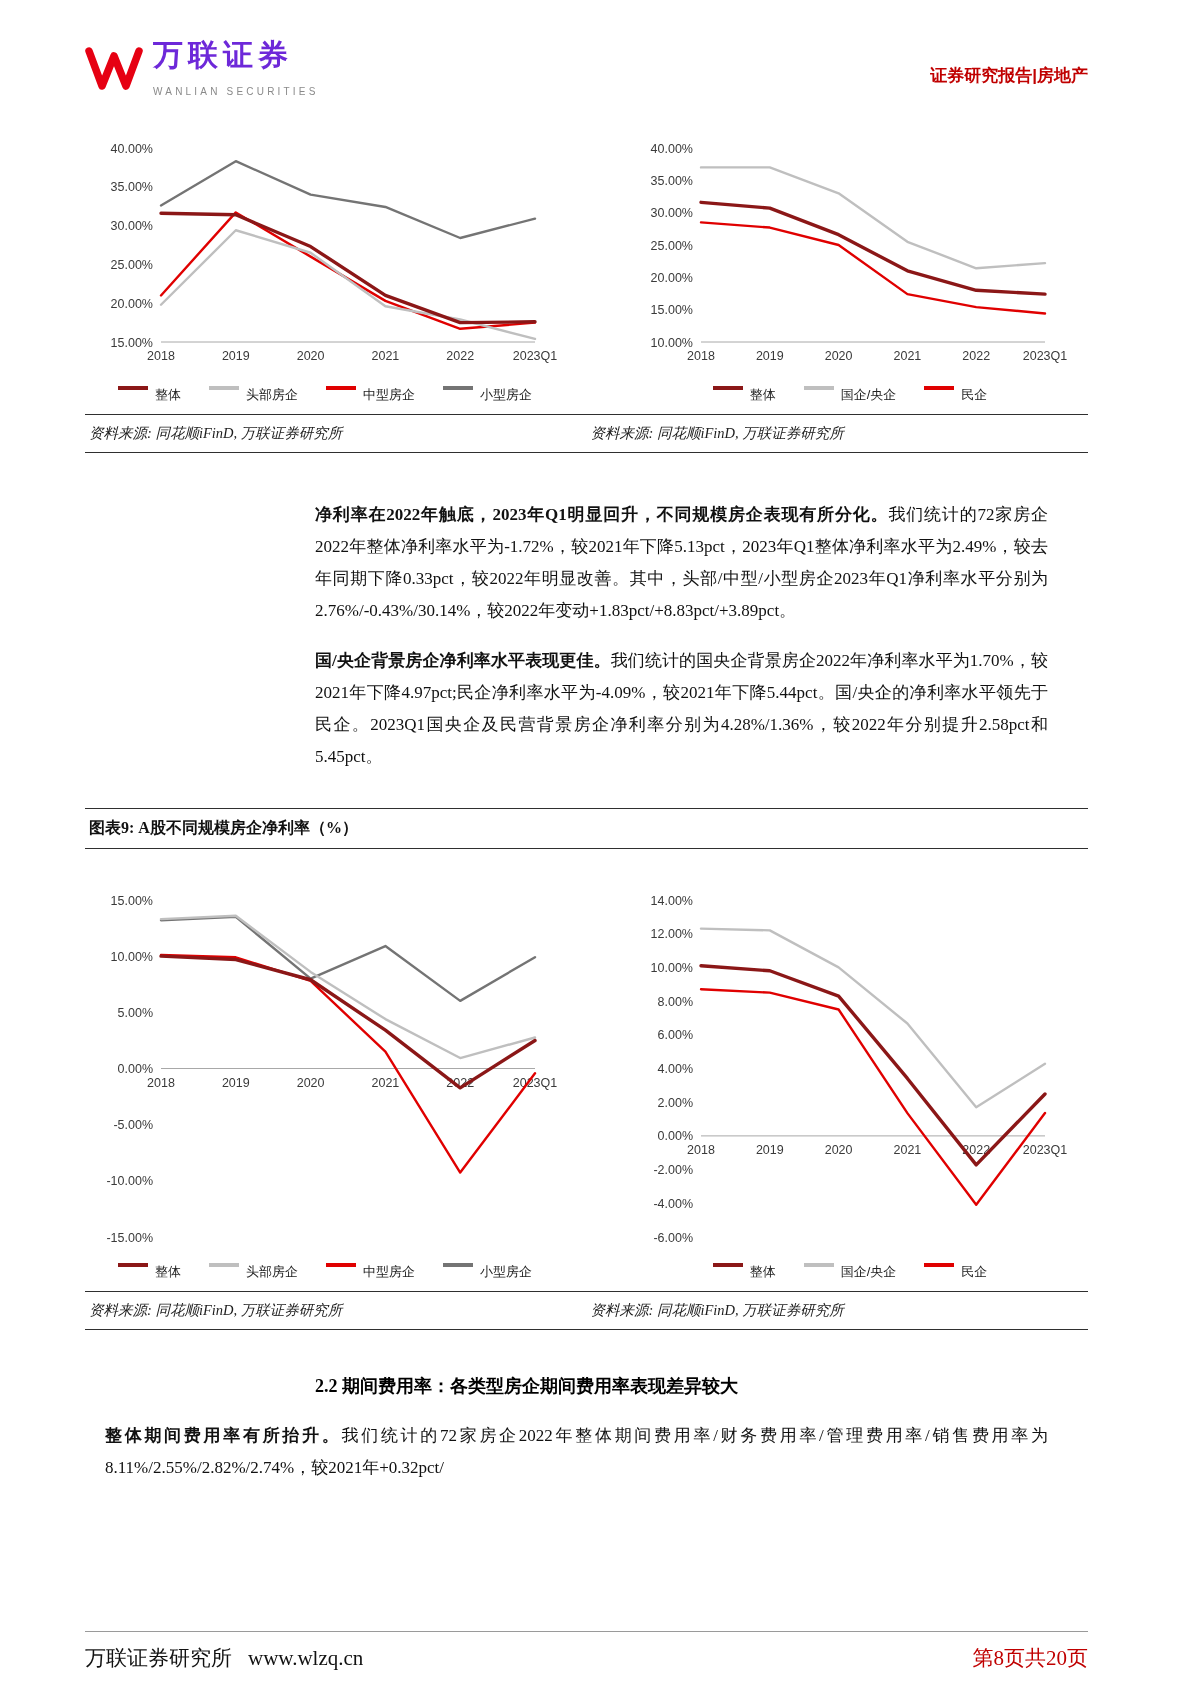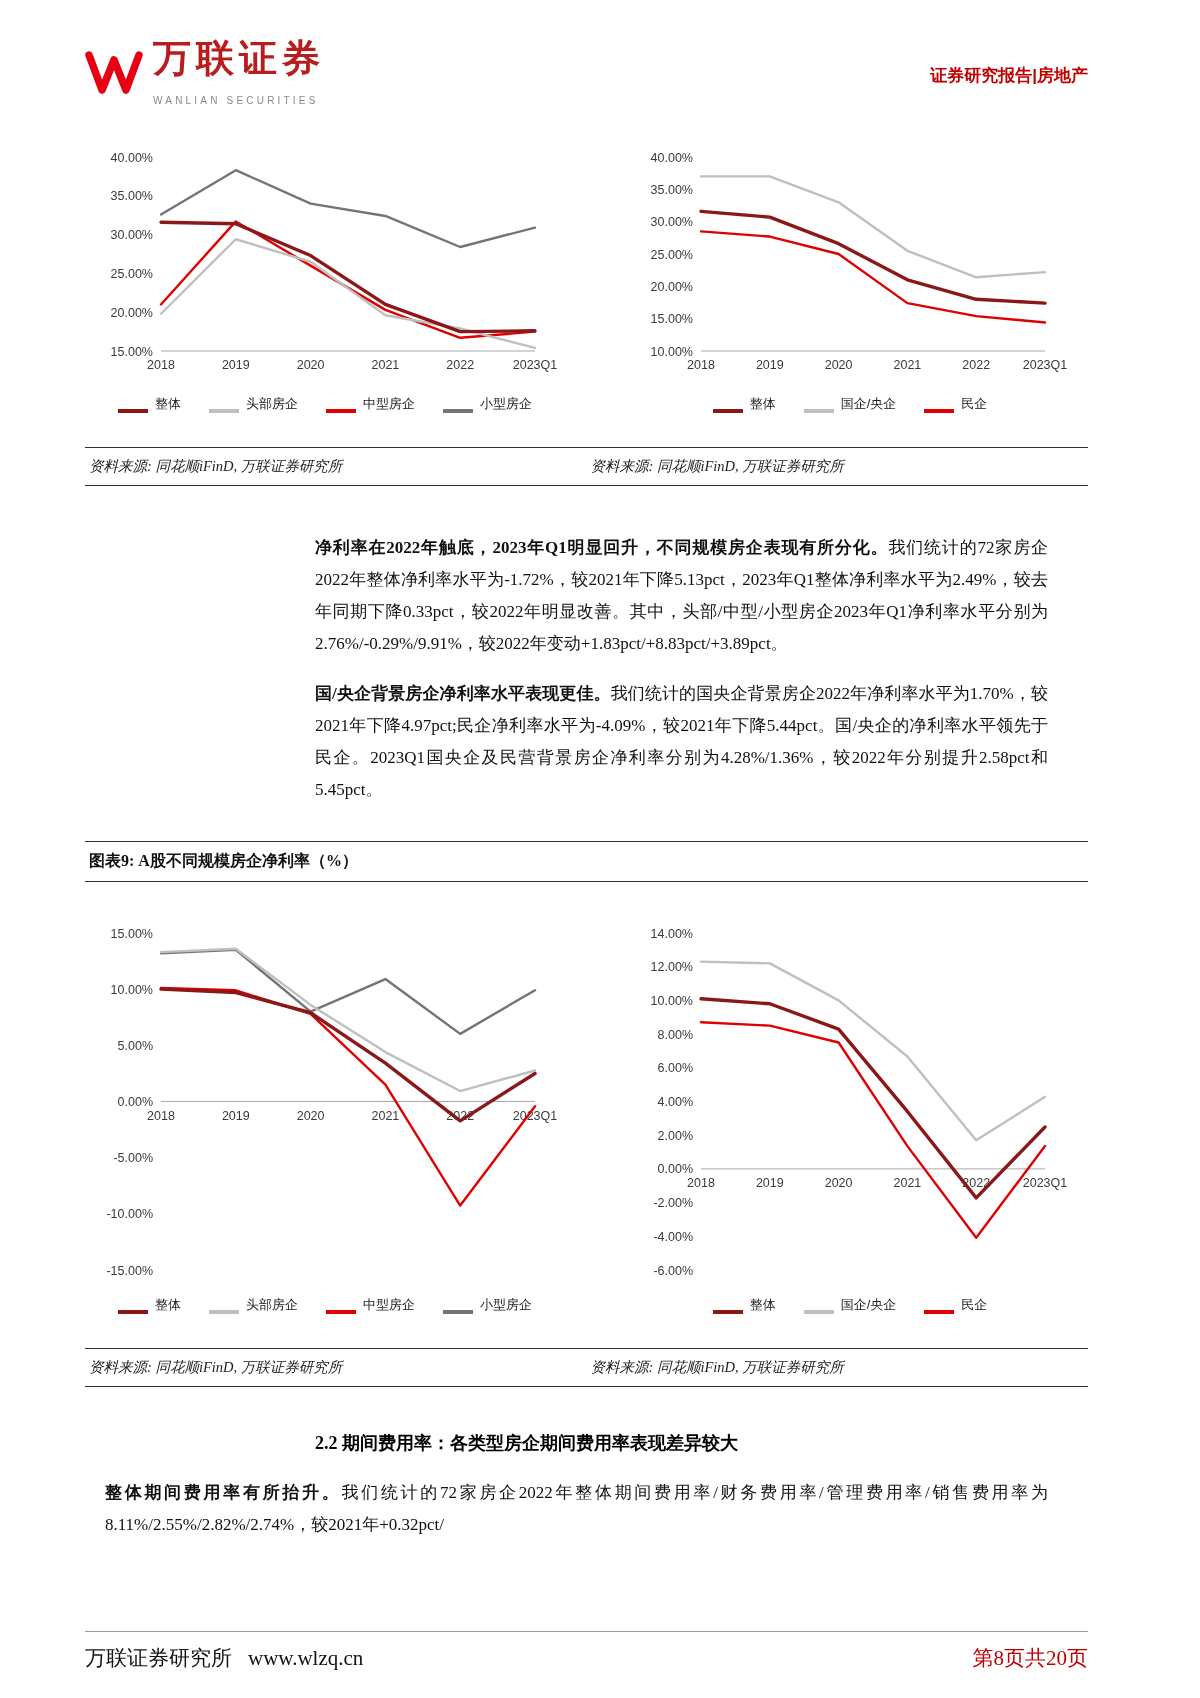--- a/index.html
+++ b/index.html
@@ -6,33 +6,33 @@
   .page{
     width:1200px;min-height:1698px;box-sizing:border-box;
     padding:38px 112px 26px 85px;
     display:flex;flex-direction:column;
     font-family:"Liberation Serif","DejaVu Serif",serif;color:#111;
     position:relative;background:#fff;
   }
   
   .hdr{display:flex;justify-content:space-between;align-items:flex-start;}
   .logo{display:flex;align-items:center;gap:10px;}
-  .logo-text .cn{font-family:"Liberation Sans","DejaVu Sans",sans-serif;font-size:38px;font-weight:bold;color:#b91c1c;letter-spacing:5px;line-height:1.1;}
+  .logo-text .cn{font-family:"Liberation Sans","DejaVu Sans",sans-serif;font-size:30px;font-weight:bold;color:#6d28d9;letter-spacing:5px;line-height:1.1;}
   .logo-text .en{font-family:"Liberation Sans","DejaVu Sans",sans-serif;font-size:10px;color:#8a8a8a;letter-spacing:3.2px;margin-top:15px;}
   .hdr-right{font-family:"Liberation Sans","DejaVu Sans",sans-serif;font-size:17px;font-weight:bold;color:#c00000;margin-top:26px;}
   
   .charts-row{display:grid;grid-template-columns:480px 450px;column-gap:60px;margin-top:37px;}
   .chart-block{display:flex;flex-direction:column;align-items:center;}
   .tick{font-family:"Liberation Sans","DejaVu Sans",sans-serif;font-size:12.5px;fill:#3a3a3a;}
   .legend{display:flex;justify-content:center;gap:28px;margin-top:8px;
     font-family:"Liberation Sans","DejaVu Sans",sans-serif;font-size:13px;color:#222;}
-  .legend-item{display:inline-flex;align-items:flex-end;}
+  .legend-item{display:inline-flex;align-items:flex-start;}
   .legend-marker{display:inline-block;width:30px;height:3.5px;margin-right:7px;}
   
-  .sources-row{display:grid;grid-template-columns:1fr 1fr;margin-top:34px;}
+  .sources-row{display:grid;grid-template-columns:1fr 1fr;margin-top:10px;}
   .source-block{border-top:1.5px solid #2f2f2f;border-bottom:1.5px solid #2f2f2f;
     padding:9px 4px;font-style:italic;font-size:14.5px;color:#1d1d1d;}
   
   .body-text{margin:46px 40px 0 230px;font-size:17px;line-height:32px;text-align:justify;}
   .body-text p{margin:0 0 18px 0;}
   .lead{font-weight:bold;}
   
   .figure-header{display:grid;grid-template-columns:1fr 1fr;column-gap:16px;
     border-top:1.5px solid #2f2f2f;border-bottom:1.5px solid #2f2f2f;
     margin-top:17px;padding:9px 4px;font-size:16px;font-weight:bold;color:#111;}
@@ -141,21 +141,21 @@
         </div>
     </div>
   </section>
 
   <section class="sources-row">
     <div class="source-block">资料来源: 同花顺iFinD, 万联证券研究所</div>
     <div class="source-block">资料来源: 同花顺iFinD, 万联证券研究所</div>
   </section>
 
   <section class="body-text">
-    <p><span class="lead">净利率在2022年触底，2023年Q1明显回升，不同规模房企表现有所分化。</span><span>我们统计的72家房企2022年整体净利率水平为-1.72%，较2021年下降5.13pct，2023年Q1整体净利率水平为2.49%，较去年同期下降0.33pct，较2022年明显改善。其中，头部/中型/小型房企2023年Q1净利率水平分别为2.76%/-0.29%/9.91%，较2022年变动+1.83pct/+8.83pct/+3.89pct。</span></p>
+    <p><span class="lead">净利率在2022年触底，2023年Q1明显回升，不同规模房企表现有所分化。</span><span>我们统计的72家房企2022年整体净利率水平为-1.72%，较2021年下降5.13pct，2023年Q1整体净利率水平为2.49%，较去年同期下降0.33pct，较2022年明显改善。其中，头部/中型/小型房企2023年Q1净利率水平分别为2.76%/-0.43%/30.14%，较2022年变动+1.83pct/+8.83pct/+3.89pct。</span></p>
     <p><span class="lead">国/央企背景房企净利率水平表现更佳。</span><span>我们统计的国央企背景房企2022年净利率水平为1.70%，较2021年下降4.97pct;民企净利率水平为-4.09%，较2021年下降5.44pct。国/央企的净利率水平领先于民企。2023Q1国央企及民营背景房企净利率分别为4.28%/1.36%，较2022年分别提升2.58pct和5.45pct。</span></p>
   </section>
 
   <div class="figure-header">
     <div>图表9: A股不同规模房企净利率（%）</div>
   </div>
 
   <section class="charts-row">
     <div class="chart-block">
       <div class="chart-mount"><svg width="480" height="365">

